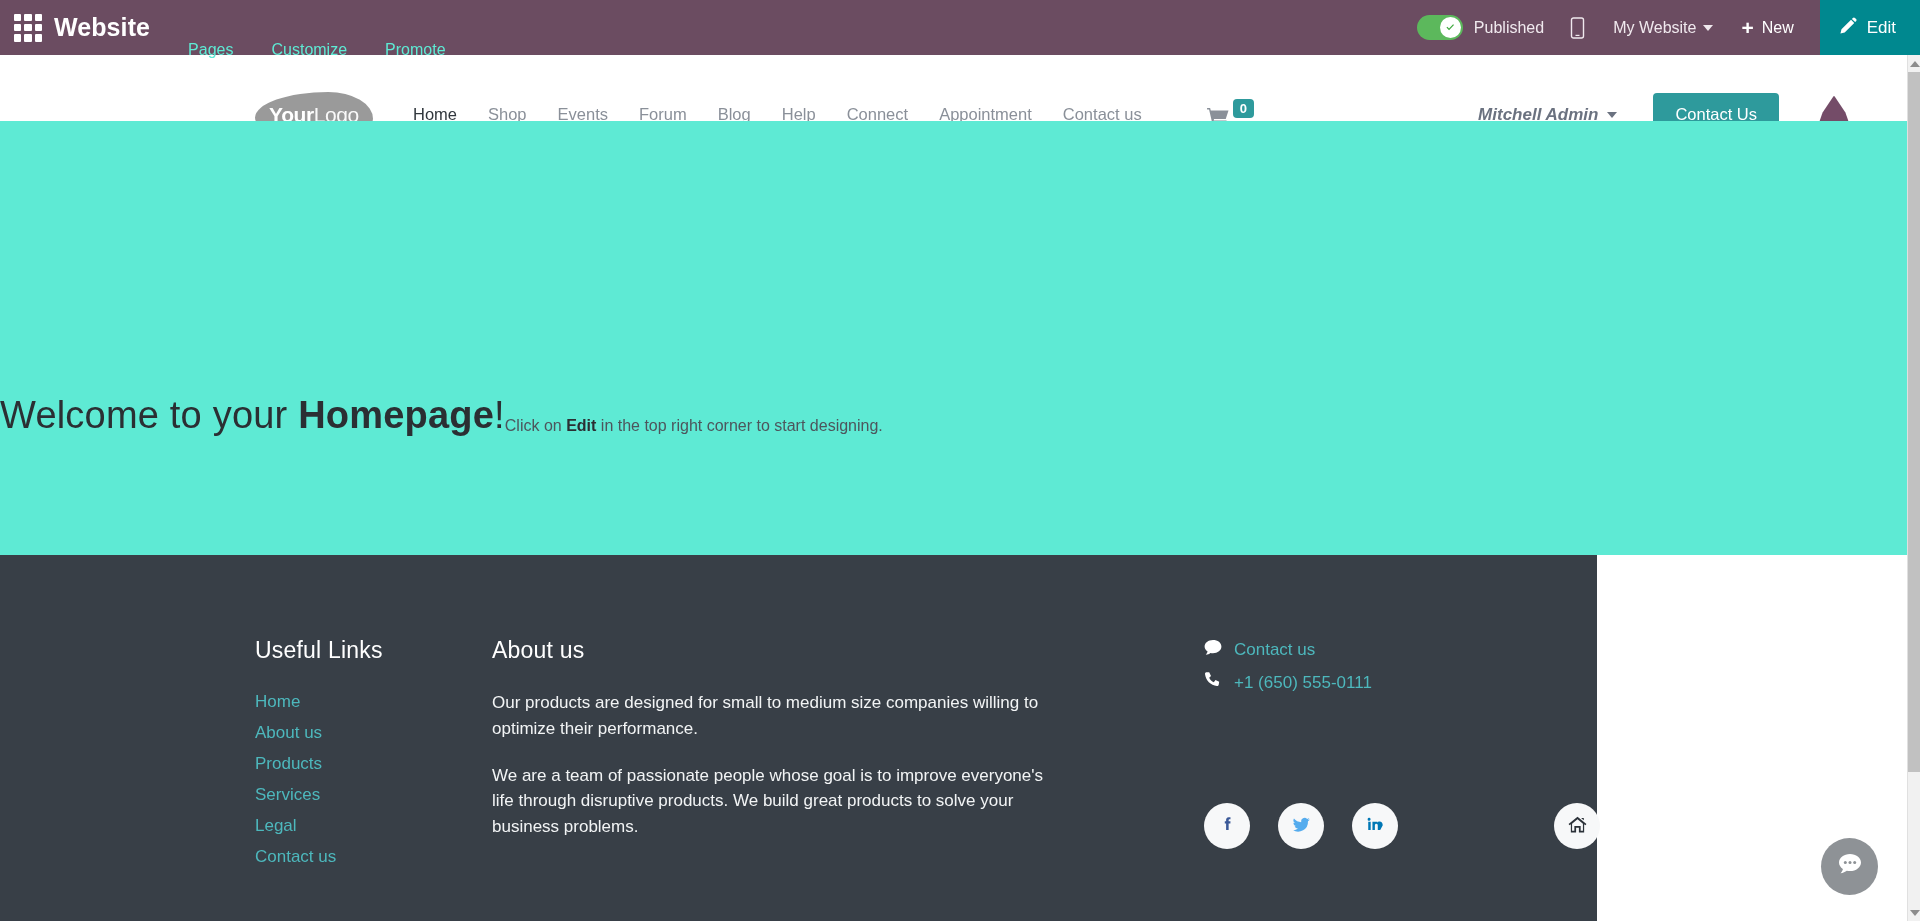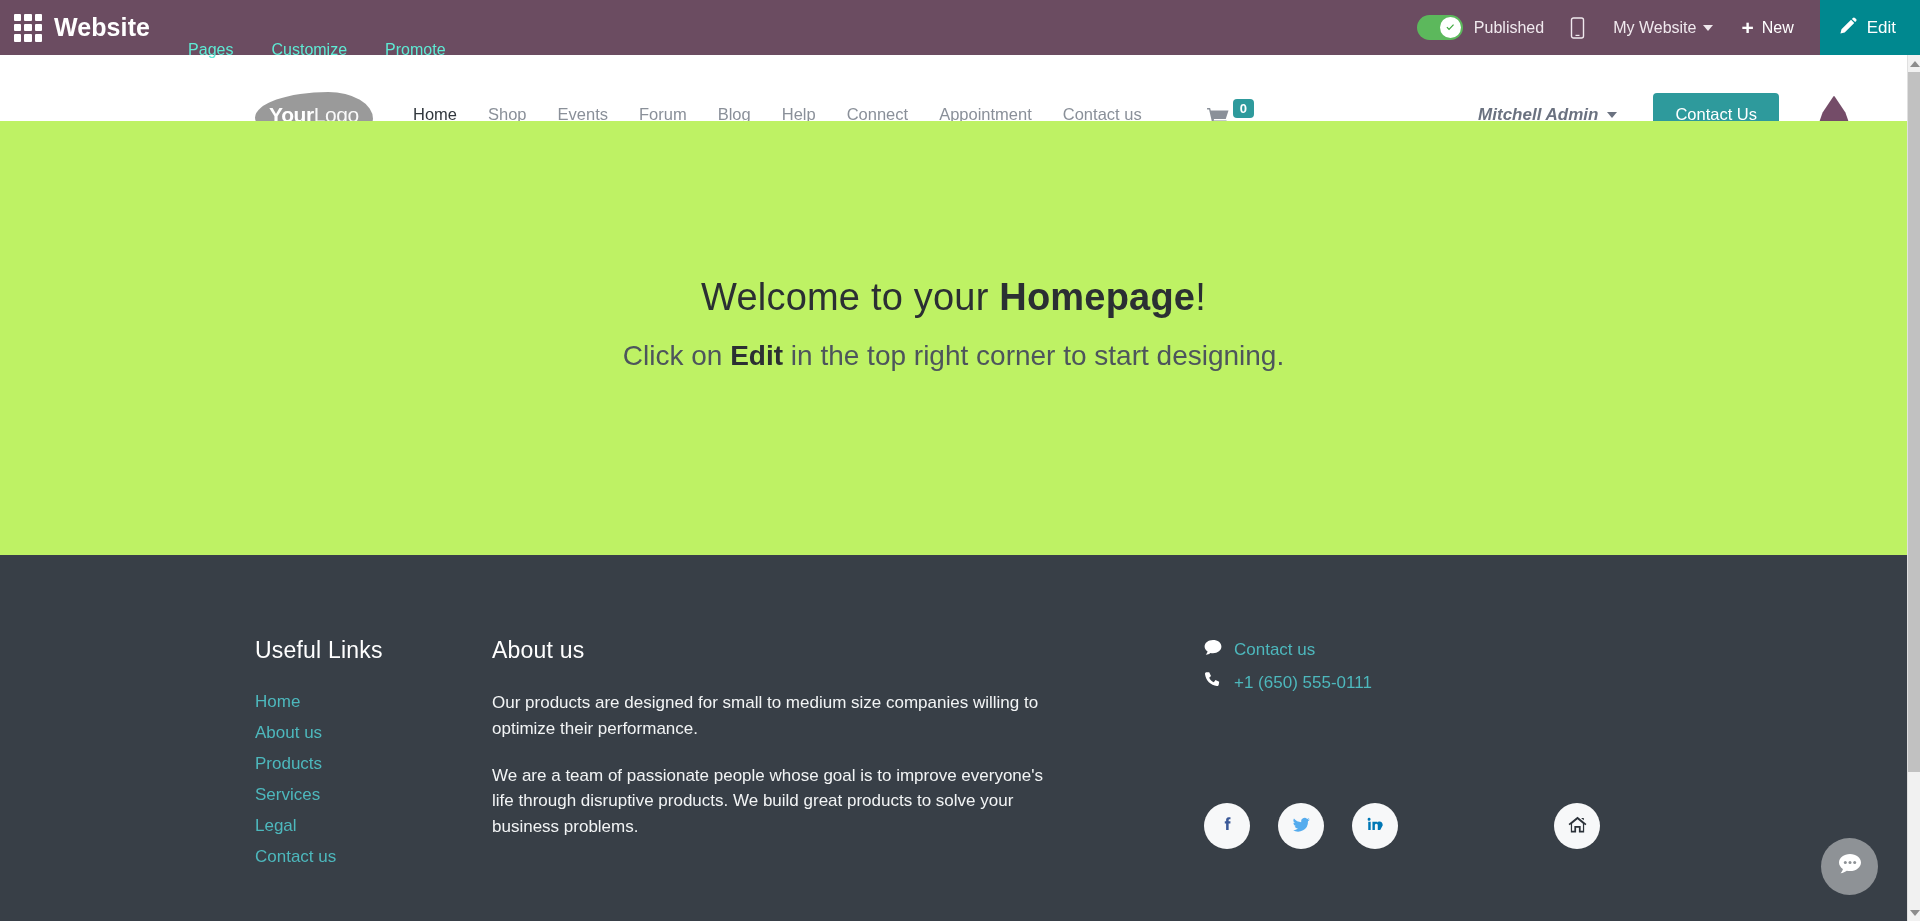--- a/index.html
+++ b/index.html
@@ -126,39 +126,39 @@
     background: #744c68;
     border-radius: 50% 50% 50% 50% / 62% 62% 38% 38%;
     clip-path: polygon(50% 0%, 88% 45%, 100% 72%, 78% 99%, 22% 99%, 0% 72%, 12% 45%);
     cursor:pointer; flex:none;
   }
 
   
   .hero {
     position:absolute; top:121px; left:0;
     width:1907px; height:434px;
-    background:#bef264;
-    display:flex; flex-direction:column;
+    background:#5eead4;
+    display:flex; flex-direction:row;
     align-items:center; justify-content:flex-start;
     padding-top: 155px;
   }
   .hero h1 {
     font-size: 38px; font-weight: 400; color:#2b2f33;
     letter-spacing:.2px;
   }
   .hero h1 b { font-weight: 800; }
   .hero p {
-    margin-top: 21px; font-size: 28px; color:#4d555c; font-weight:400;
+    margin-top: 21px; font-size: 16px; color:#4d555c; font-weight:400;
   }
   .hero p b { font-weight: 700; color:#2b2f33; }
 
   
   .footer {
     position:absolute; top:555px; left:0;
-    width:1907px; height:366px;
+    width:1597px; height:366px;
     background:#383f47;
     color:#ffffff;
   }
   .footer-inner { position:relative; width:100%; height:100%; }
   .col { position:absolute; }
   .col-links { left: 255px; top: 82px; width: 200px; }
   .col-about { left: 492px; top: 82px; width: 560px; }
   .col-connect{ left: 1204px; top: 82px; width: 420px; }
   .foot-h {
     font-size: 23px; font-weight: 400; color:#ffffff; margin-bottom: 26px;

